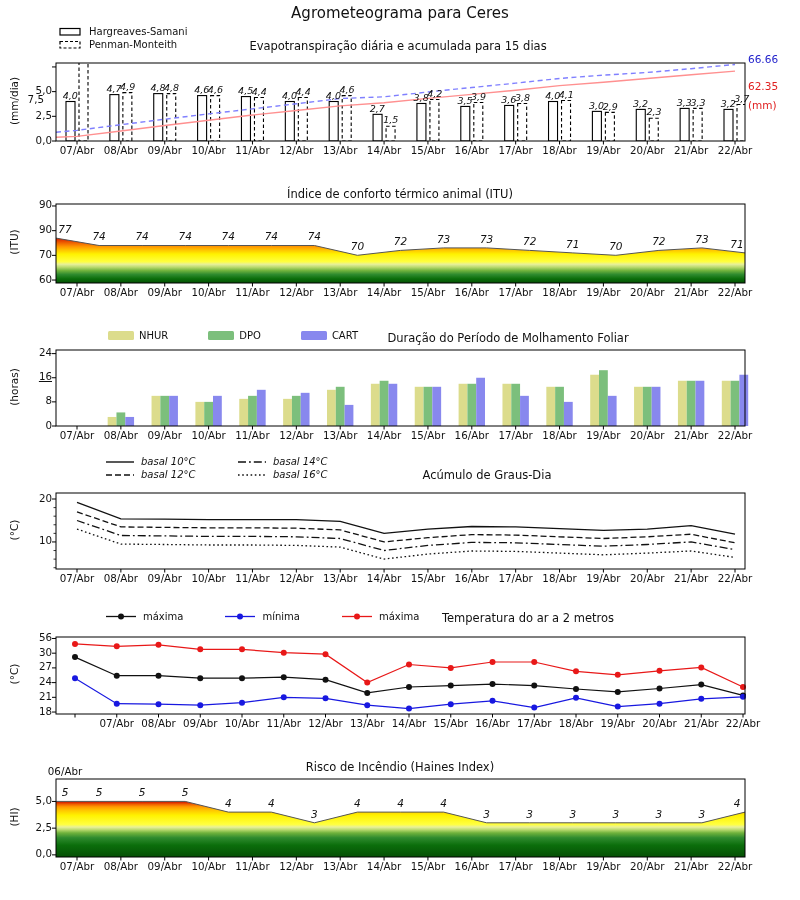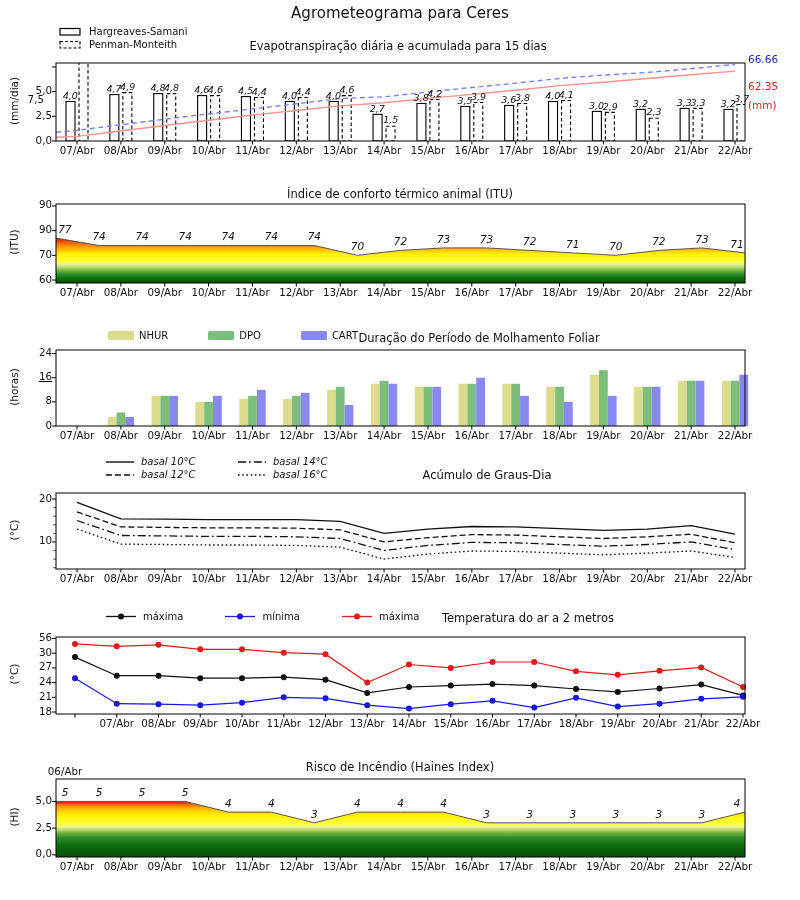--- a/index.html
+++ b/index.html
@@ -19,21 +19,21 @@
   .hitem{display:flex;align-items:center;justify-content:center;}
   .grid2{display:grid;grid-template-columns:132px 150px;grid-auto-rows:13px;font-style:italic;}
 </style>
 </head>
 <body>
 
 <div class="abs main-title">Agrometeograma para Ceres</div>
 
 <div class="abs sub-title" style="top:39px;left:398px">Evapotranspiração diária e acumulada para 15 dias</div>
 <div class="abs sub-title" style="top:187px;left:400px">Índice de conforto térmico animal (ITU)</div>
-<div class="abs sub-title" style="top:331px;left:479px">Duração do Período de Molhamento Foliar</div>
+<div class="abs sub-title" style="top:331px;left:508px">Duração do Período de Molhamento Foliar</div>
 <div class="abs sub-title" style="top:468px;left:487px">Acúmulo de Graus-Dia</div>
 <div class="abs sub-title" style="top:611px;left:528px">Temperatura do ar a 2 metros</div>
 <div class="abs sub-title" style="top:760px;left:400px">Risco de Incêndio (Haines Index)</div>
 
 <div class="abs ylab" style="top:101px">(mm/dia)</div>
 <div class="abs ylab" style="top:242px">(ITU)</div>
 <div class="abs ylab" style="top:387px">(horas)</div>
 <div class="abs ylab" style="top:530px">(°C)</div>
 <div class="abs ylab" style="top:674px">(°C)</div>
 <div class="abs ylab" style="top:817px">(HI)</div>

